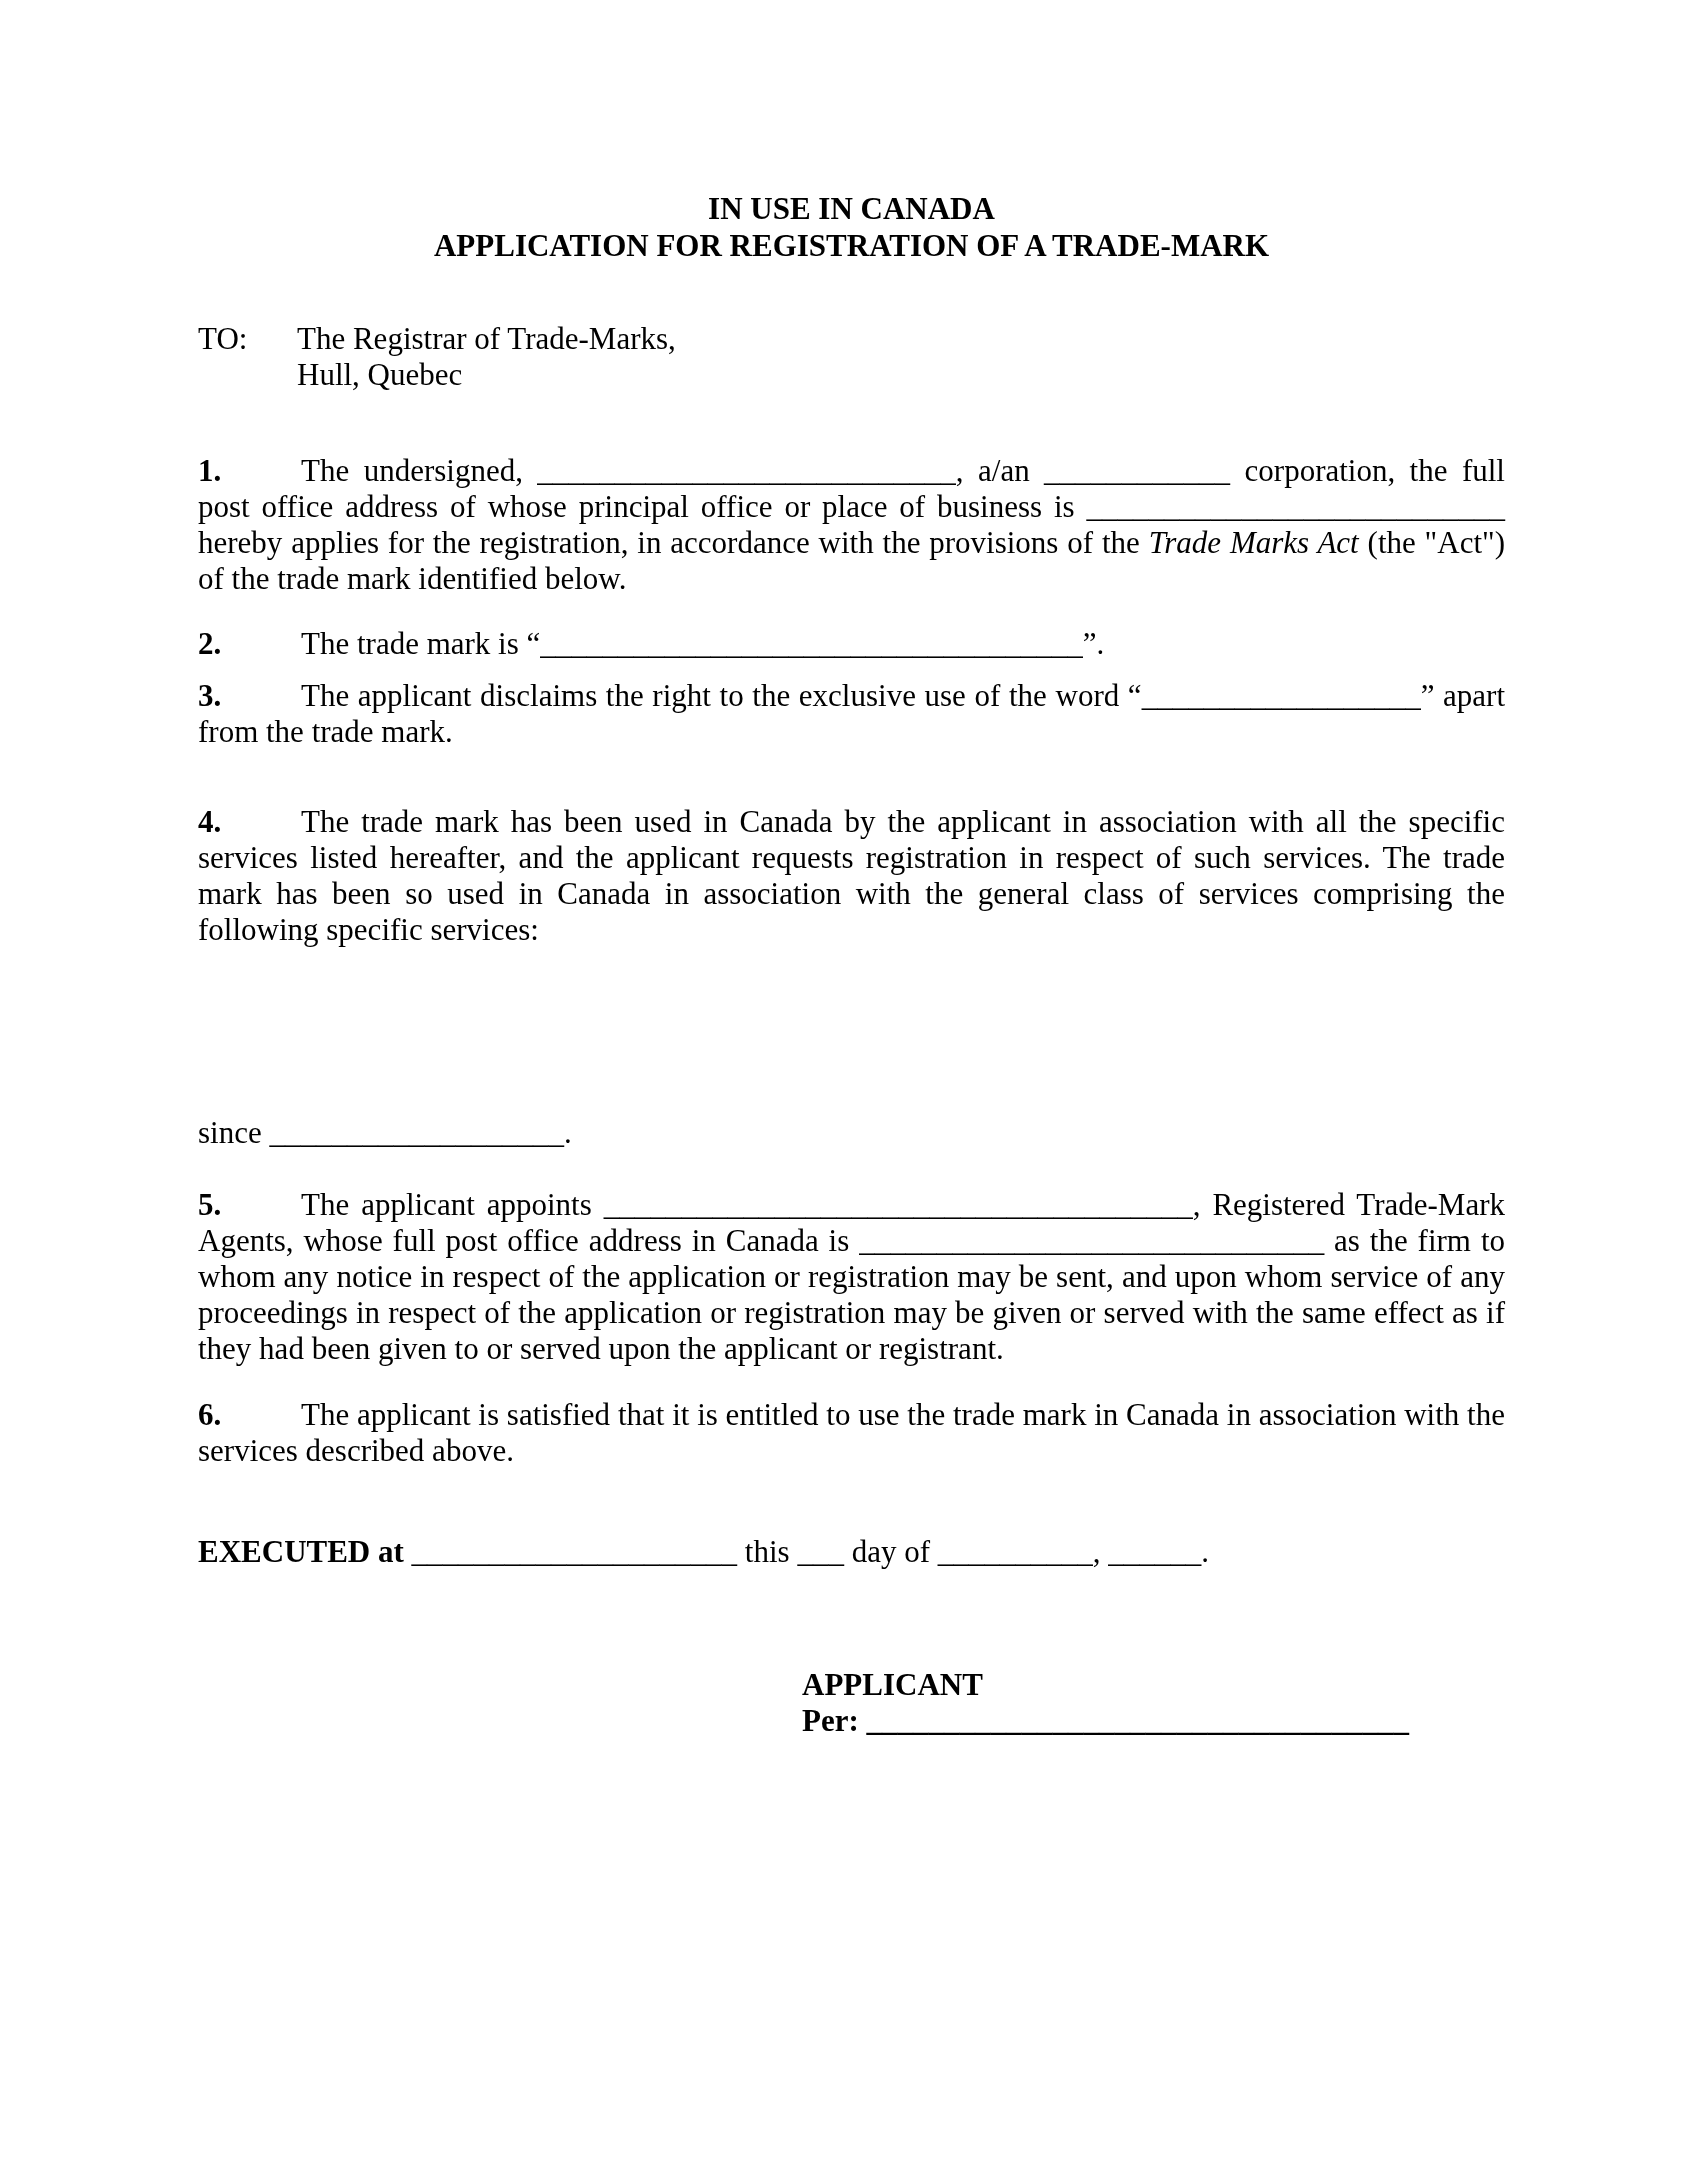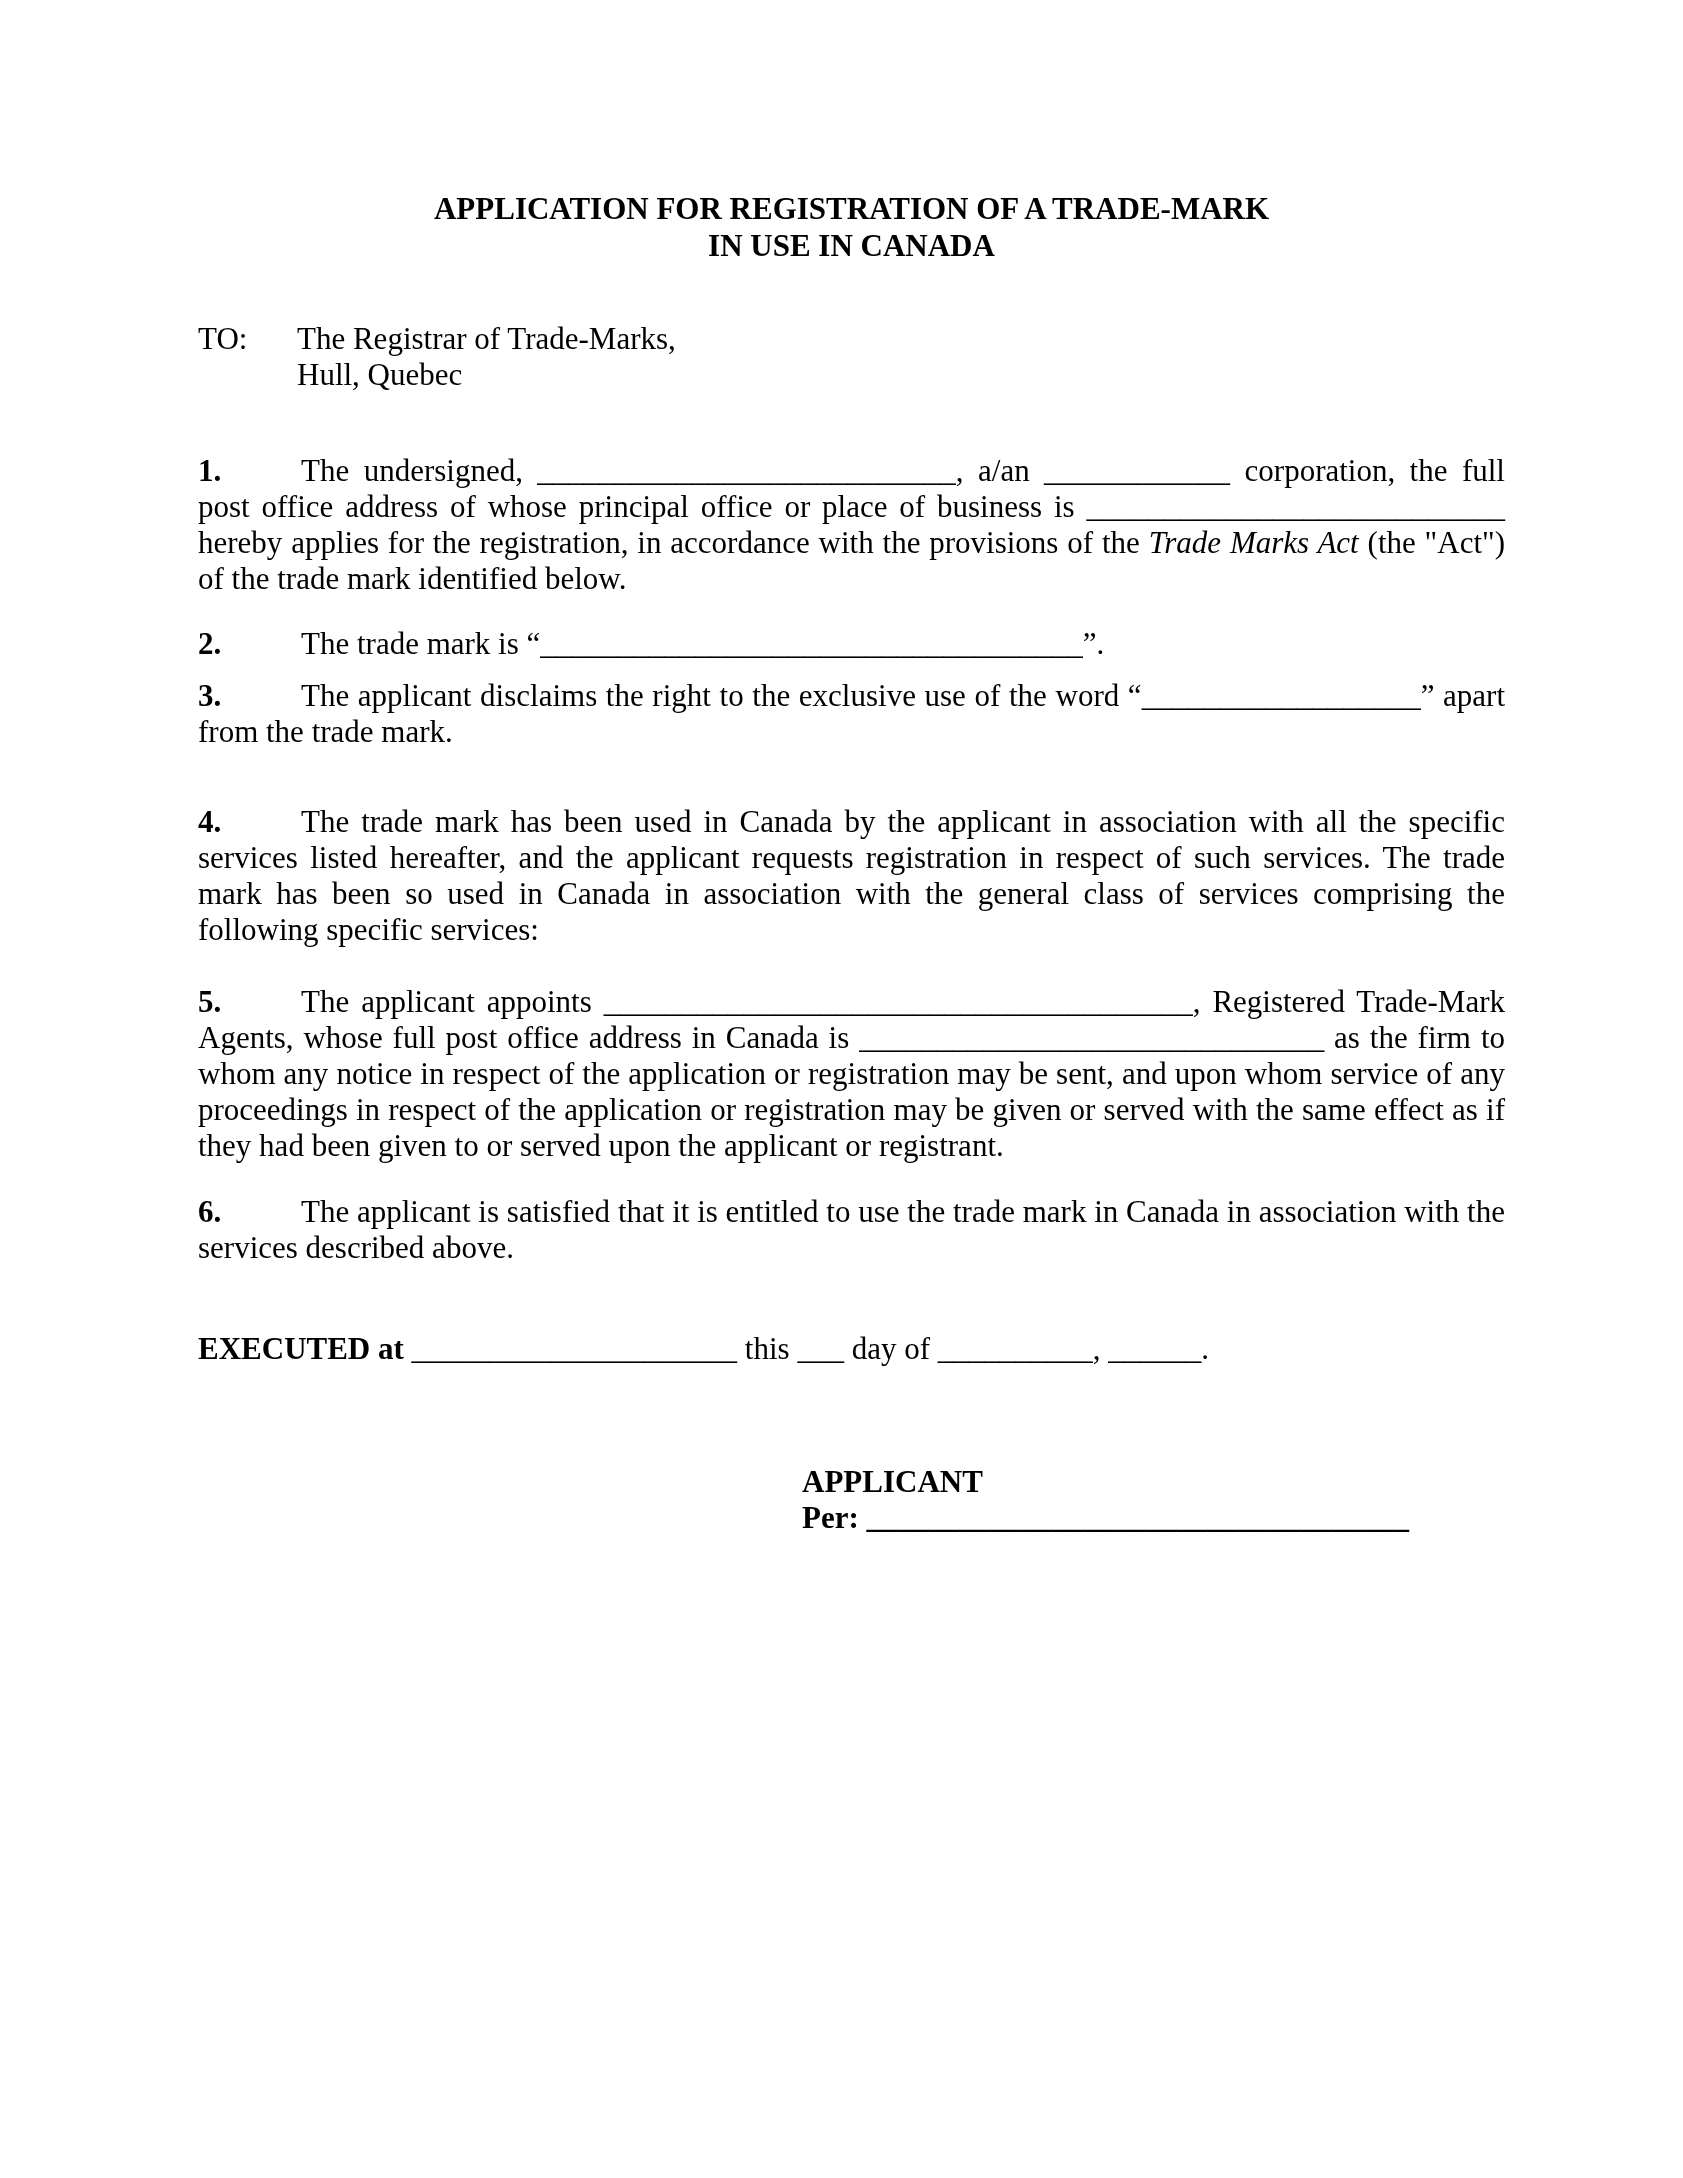--- a/index.html
+++ b/index.html
@@ -62,40 +62,41 @@
     margin-left: 604px;
     font-weight: 700;
   }
 </style>
 </head>
 <body>
 
 <div class="page">
 
   <div class="doc-title">
+    <div>IN USE IN CANADA</div>
     <div>APPLICATION FOR REGISTRATION OF A TRADE-MARK</div>
-    <div>IN USE IN CANADA</div>
   </div>
 
   <div class="to-block">
     <span class="to-label">TO:</span>
     <span class="to-lines">
       <span>The Registrar of Trade-Marks,</span><br>
       <span>Hull, Quebec</span>
     </span>
   </div>
 
   <p class="para m-p1"><span class="num">1.</span><span>The undersigned, ___________________________, a/an ____________ corporation, the full post office address of whose principal office or place of business is ___________________________ hereby applies for the registration, in accordance with the provisions of the </span><span class="italic">Trade Marks Act</span><span> (the "Act") of the trade mark identified below.</span></p>
 
   <p class="para m-p2"><span class="num">2.</span><span>The trade mark is “___________________________________”.</span></p>
 
   <p class="para m-p3"><span class="num">3.</span><span>The applicant disclaims the right to the exclusive use of the word “__________________” apart from the trade mark.</span></p>
 
   <p class="para m-p4"><span class="num">4.</span><span>The trade mark has been used in Canada by the applicant in association with all the specific services listed hereafter, and the applicant requests registration in respect of such services.  The trade mark has been so used in Canada in association with the general class of services comprising the following specific services:</span></p>
 
+  <p class="m-since">since ___________________.</p>
 
   <p class="para m-p5"><span class="num">5.</span><span>The applicant appoints ______________________________________, Registered Trade-Mark Agents, whose full post office address in Canada is ______________________________ as the firm to whom any notice in respect of the application or registration may be sent, and upon whom service of any proceedings in respect of the application or registration may be given or served with the same effect as if they had been given to or served upon the applicant or registrant.</span></p>
 
   <p class="para m-p6"><span class="num">6.</span><span>The applicant is satisfied that it is entitled to use the trade mark in Canada in association with the services described above.</span></p>
 
   <p class="m-exec"><span class="bold">EXECUTED at</span><span> _____________________ this ___ day of __________, ______.</span></p>
 
   <div class="sig-applicant">APPLICANT</div>
 
   <div class="sig-per"><span>Per:</span><span> ___________________________________</span></div>

